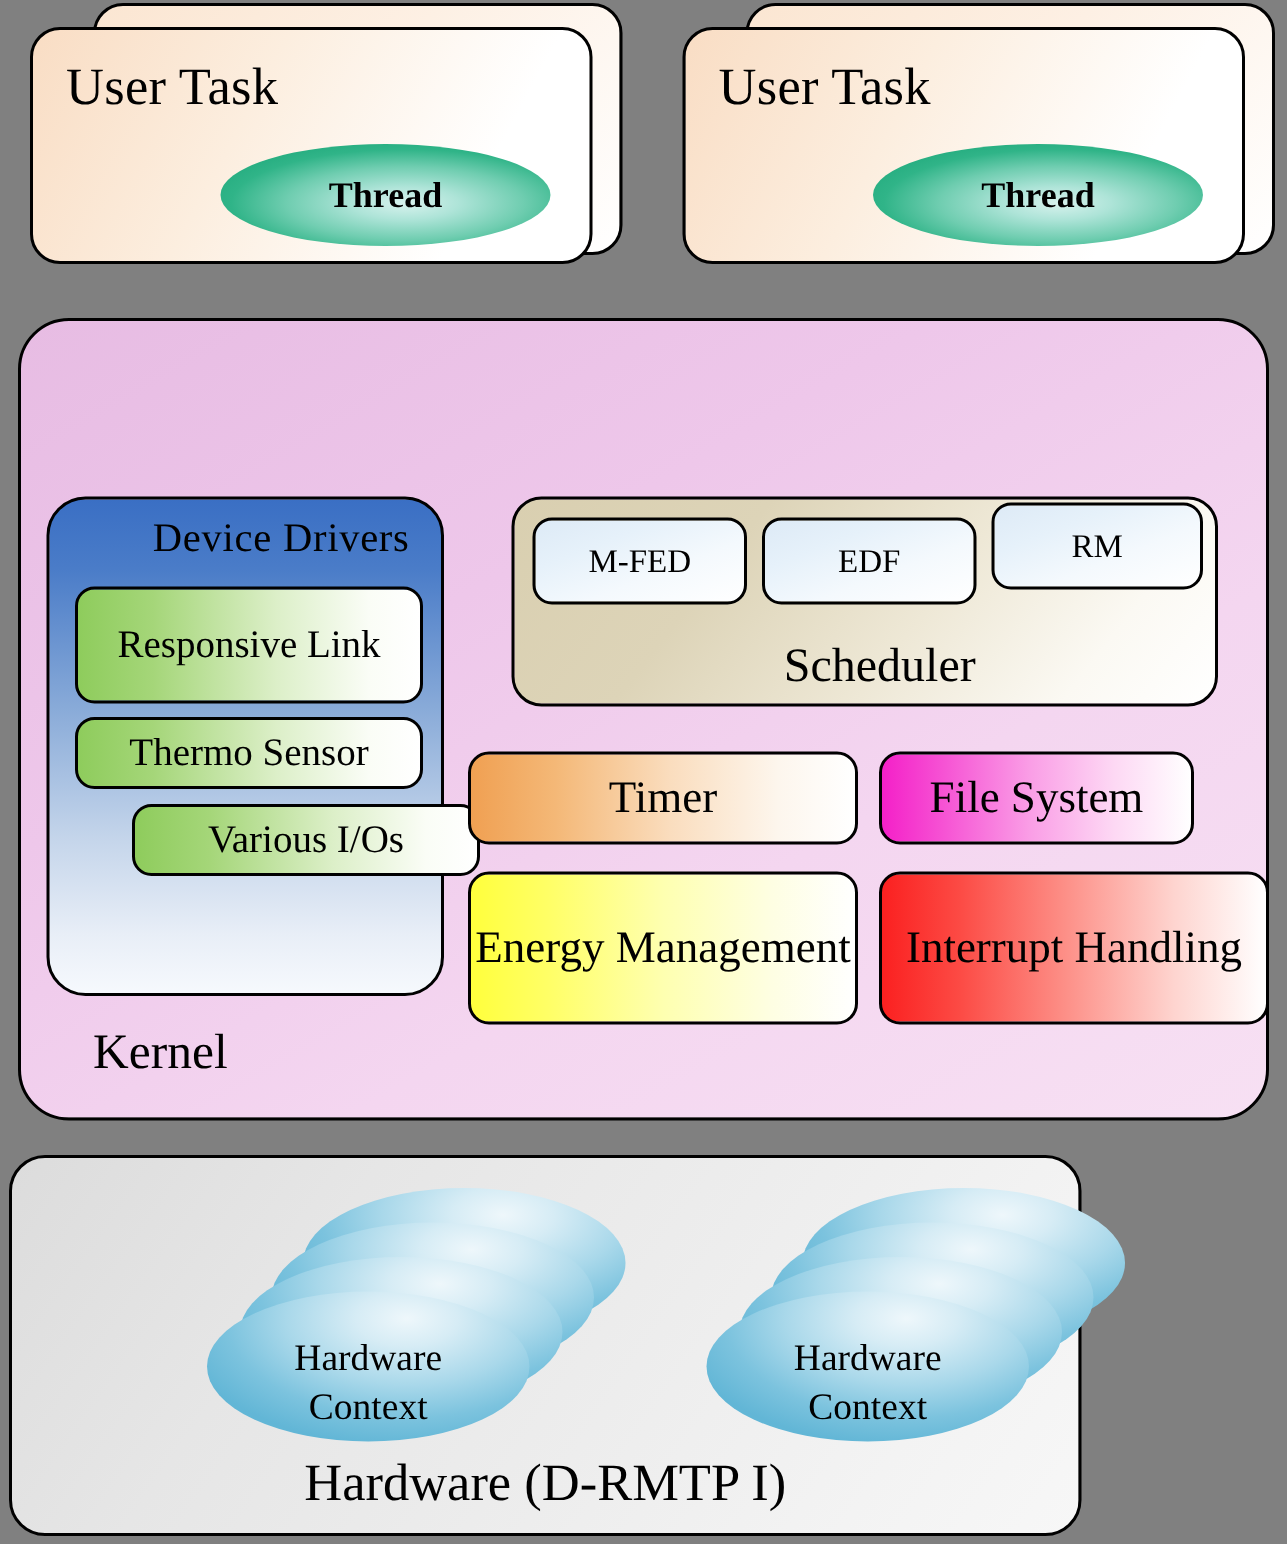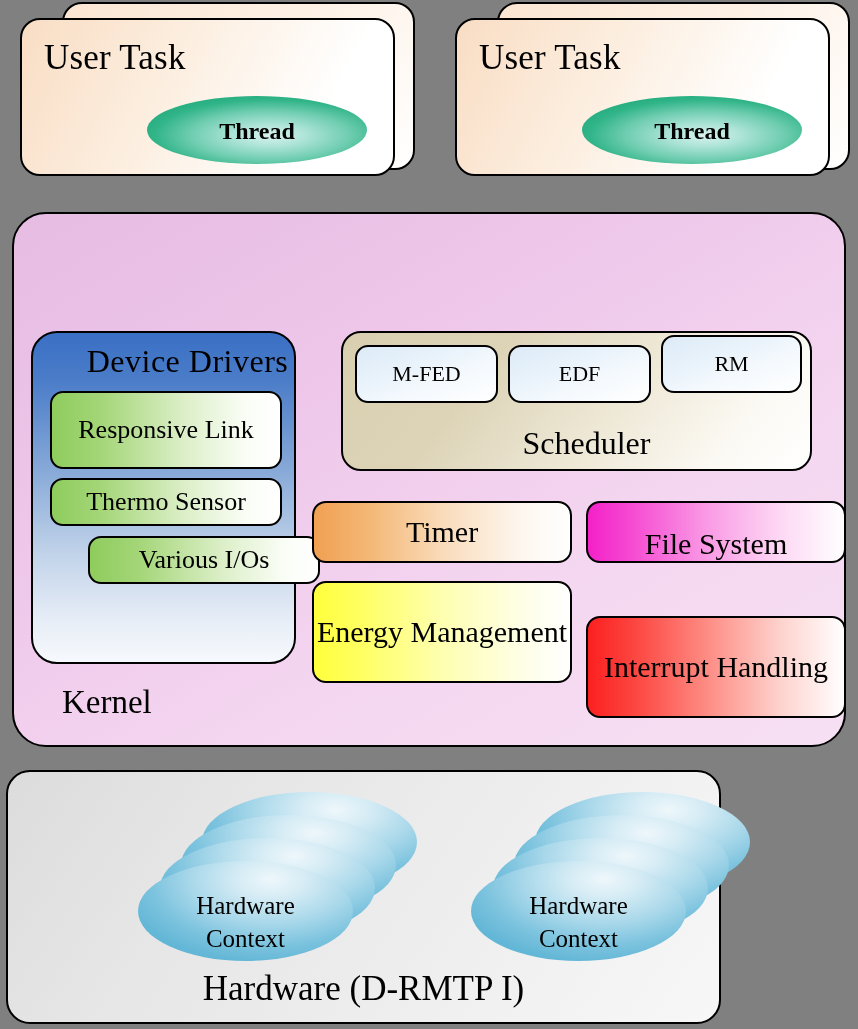--- a/index.html
+++ b/index.html
@@ -90,21 +90,21 @@
   
   .drivers {
     border-radius: 26px;
     background: linear-gradient(to bottom, #3a6fc4 0%, #4a7cc8 14%, #88aad8 42%, #c3d4ea 68%, #e8eef7 88%, #f6f9fd 100%);
   }
   .drivers-title {
     position: absolute;
     left: 0; right: 0;
     top: 12px;
     text-align: center;
-    font-size: 32px;
+    font-size: 27px;
     line-height: 1;
     letter-spacing: .5px;
     padding-left: 48px;
   }
   .driver-item {
     border-radius: 13px;
     border: 2.5px solid #000;
     background: linear-gradient(to right, #8ecc5c 0%, #a5d679 22%, #dcefc8 58%, #fafdf6 85%, #ffffff 100%);
     display: flex;
     align-items: center;
@@ -230,27 +230,27 @@
       </div>
       <div class="sched-algo" style="left:318px; top:2px; width:141px; height:58px;">
         <span>RM</span>
       </div>
       <div class="sched-label">Scheduler</div>
     </div>
 
     <div class="panel svc svc-timer" style="left:298px; top:287px; width:260px; height:62px;">
       <span>Timer</span>
     </div>
-    <div class="panel svc svc-fs" style="left:572px; top:287px; width:260px; height:62px;align-items:flex-end;">
+    <div class="panel svc svc-fs" style="left:572px; top:287px; width:210px; height:62px;">
       <span>File System</span>
     </div>
     <div class="panel svc svc-energy" style="left:298px; top:367px; width:260px; height:102px;">
       <span>Energy Management</span>
     </div>
-    <div class="panel svc svc-irq" style="left:572px; top:367px; width:260px; height:102px;margin-top:35px;">
+    <div class="panel svc svc-irq" style="left:572px; top:367px; width:260px; height:102px;">
       <span>Interrupt Handling</span>
     </div>
 
     <div class="kernel-label" style="left:48px; top:472px;">Kernel</div>
   </div>
 
   <div class="panel hardware" style="left:6px; top:770px; width:715px; height:254px;">
 
     <div class="hw-stack" style="left:130px; top:20px; width:280px; height:175px;">
       <div class="hw-disc" style="left:64px; top:0px;"></div>

